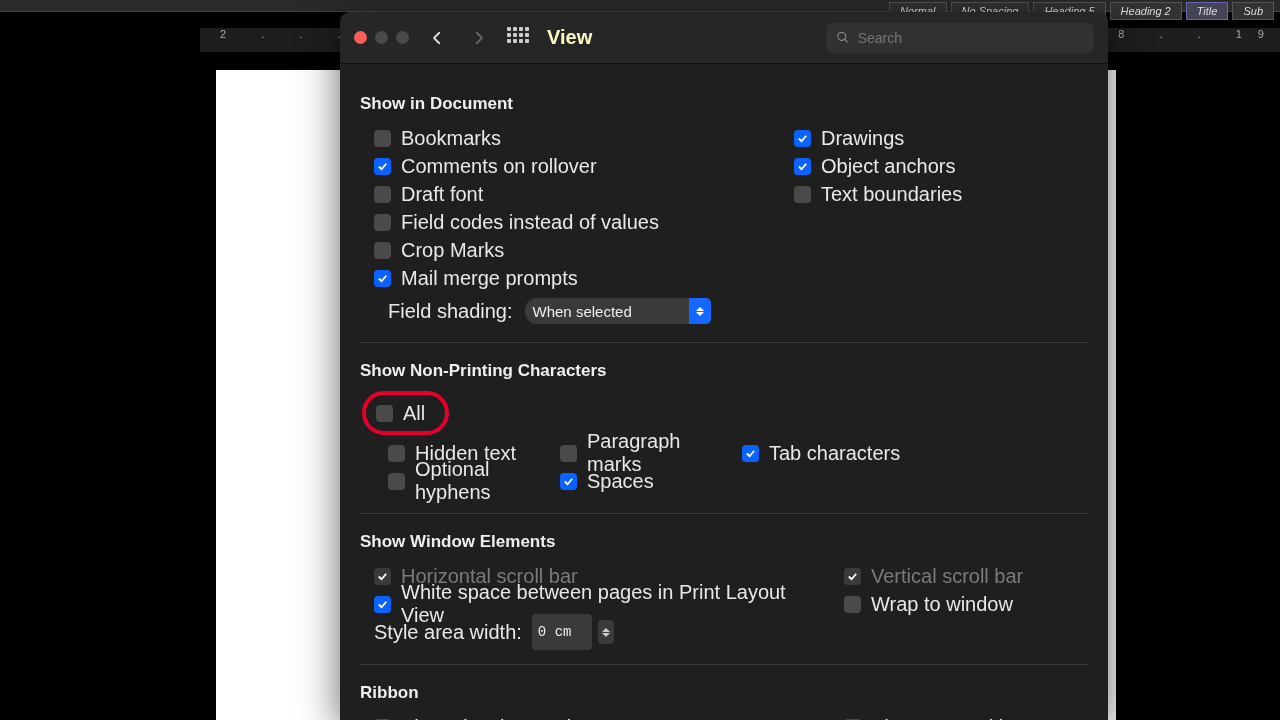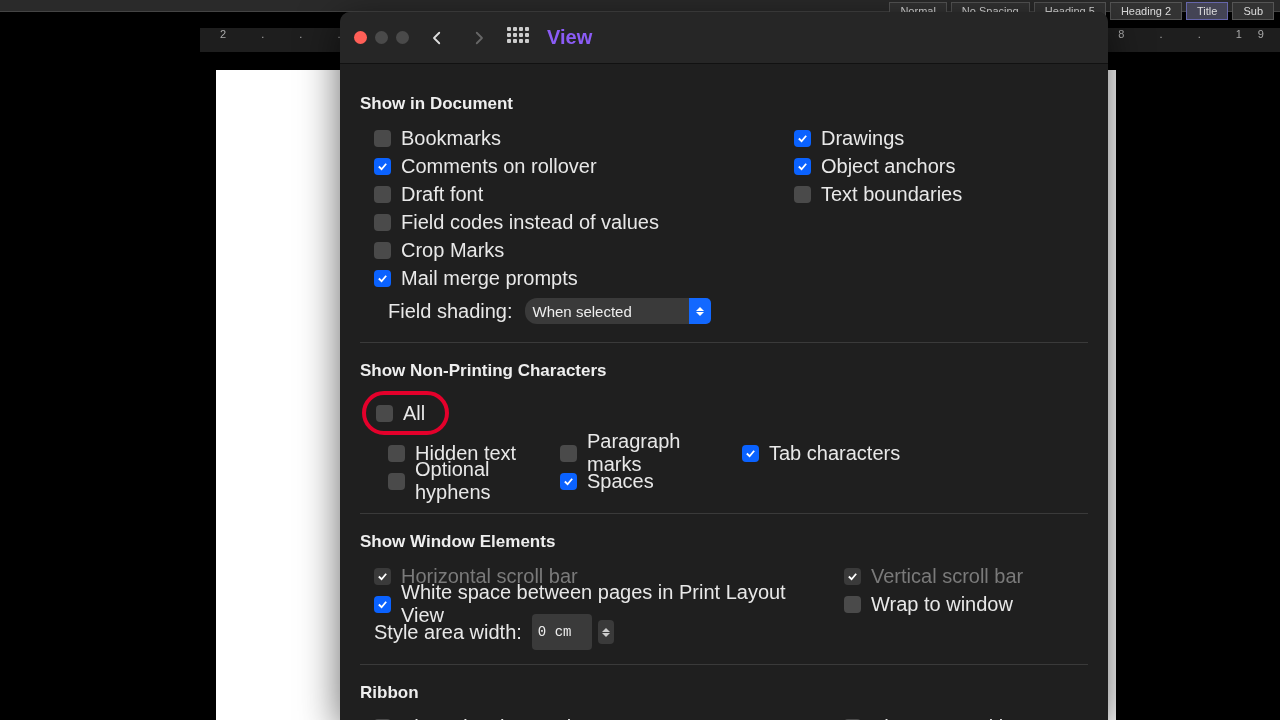--- a/index.html
+++ b/index.html
@@ -14,21 +14,21 @@
   .bg-toolbar {
     position: absolute; top:0; left:0; right:0; height:12px;
     background: #2a2a2a;
     border-bottom: 1px solid #444;
   }
   .bg-styles {
     position:absolute; top:0; right:0; display:flex; gap:4px; padding:2px 6px;
   }
   .bg-styles .style-item {
     padding:2px 10px; font-size:11px; color:#ddd;
-    border:1px solid #555; background:#333;
+    border:1px solid #555; background:#333;font-style:italic;
   }
   .bg-styles .style-item.sel { background:#445; border-color:#66a; }
   .ruler {
     position:absolute; top:28px; left:200px; right:0; height:24px;
     background:#1e1e1e; color:#aaa;
     font-size:11px; letter-spacing:16px; padding-left:20px;
     overflow:hidden; white-space:nowrap;
   }
   .page {
     position:absolute; top:70px; left:216px; width:900px; height:1000px;
@@ -57,21 +57,21 @@
     width:28px; height:28px; display:flex; align-items:center; justify-content:center;
     color:#888; font-size:20px;
   }
   .navbtn.enabled { color:#ddd; }
   .gridbtn {
     width:22px; height:22px;
     display:grid; grid-template-columns:repeat(4,4px); grid-template-rows:repeat(3,4px);
     gap:2px;
   }
   .gridbtn span { background:#ccc; border-radius:1px; }
-  .title { font-size:20px; font-weight:600; color:#8b5cf6; margin-left:4px; }
+  .title { font-size:20px; font-weight:600; color:#fef9c3; margin-left:4px; }
   .search {
     margin-left:auto; width:268px; height:30px;
     background:#313131; border-radius:6px;
     display:flex; align-items:center; padding:0 10px; gap:8px;
     color:#8a8a8a; font-size:14px;
   }
   .search input {
     background:transparent; border:none; outline:none;
     color:#ddd; font-size:14px; width:100%;
   }
@@ -190,20 +190,26 @@
       <span></span>
         <span></span>
         <span></span>
         <span></span>
       <span></span>
         <span></span>
         <span></span>
         <span></span>
     </div>
     <div class="title">View</div>
+    <div class="search">
+      <svg viewBox="0 0 24 24">
+          <path d="M10 2a8 8 0 1 0 5 14.3l5 5 1.4-1.4-5-5A8 8 0 0 0 10 2zm0 2a6 6 0 1 1 0 12 6 6 0 0 1 0-12z"></path>
+        </svg>
+      <input type="text" placeholder="Search" style="">
+    </div>
   </div>
 
   <div class="content">
 
     <div class="section-title">Show in Document</div>
     <div class="two-col">
       <div class="col" style="width:380px">
         <div class="check-row">
             <span class="checkbox"></span>
             <span class="label">Bookmarks</span>

